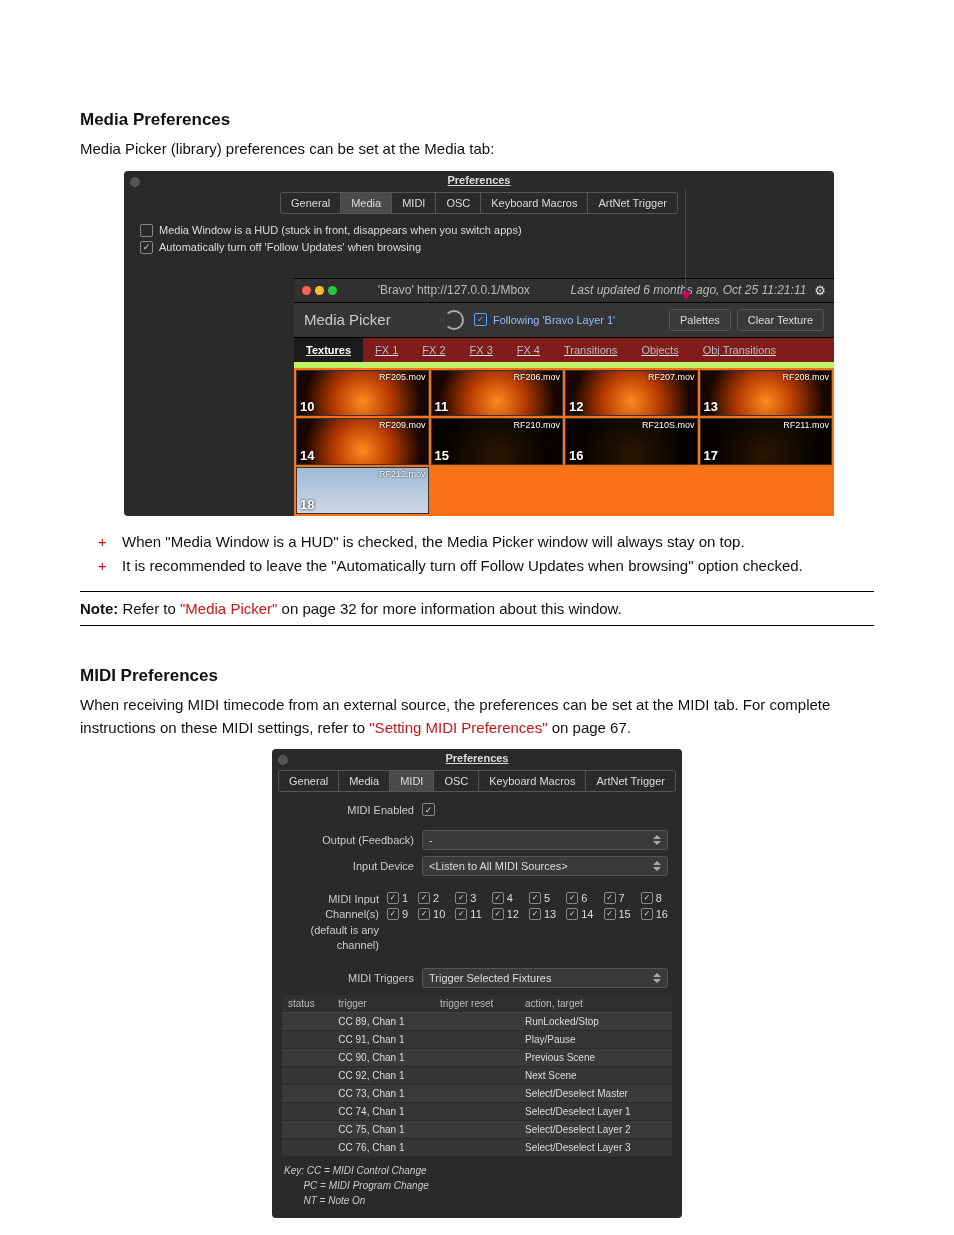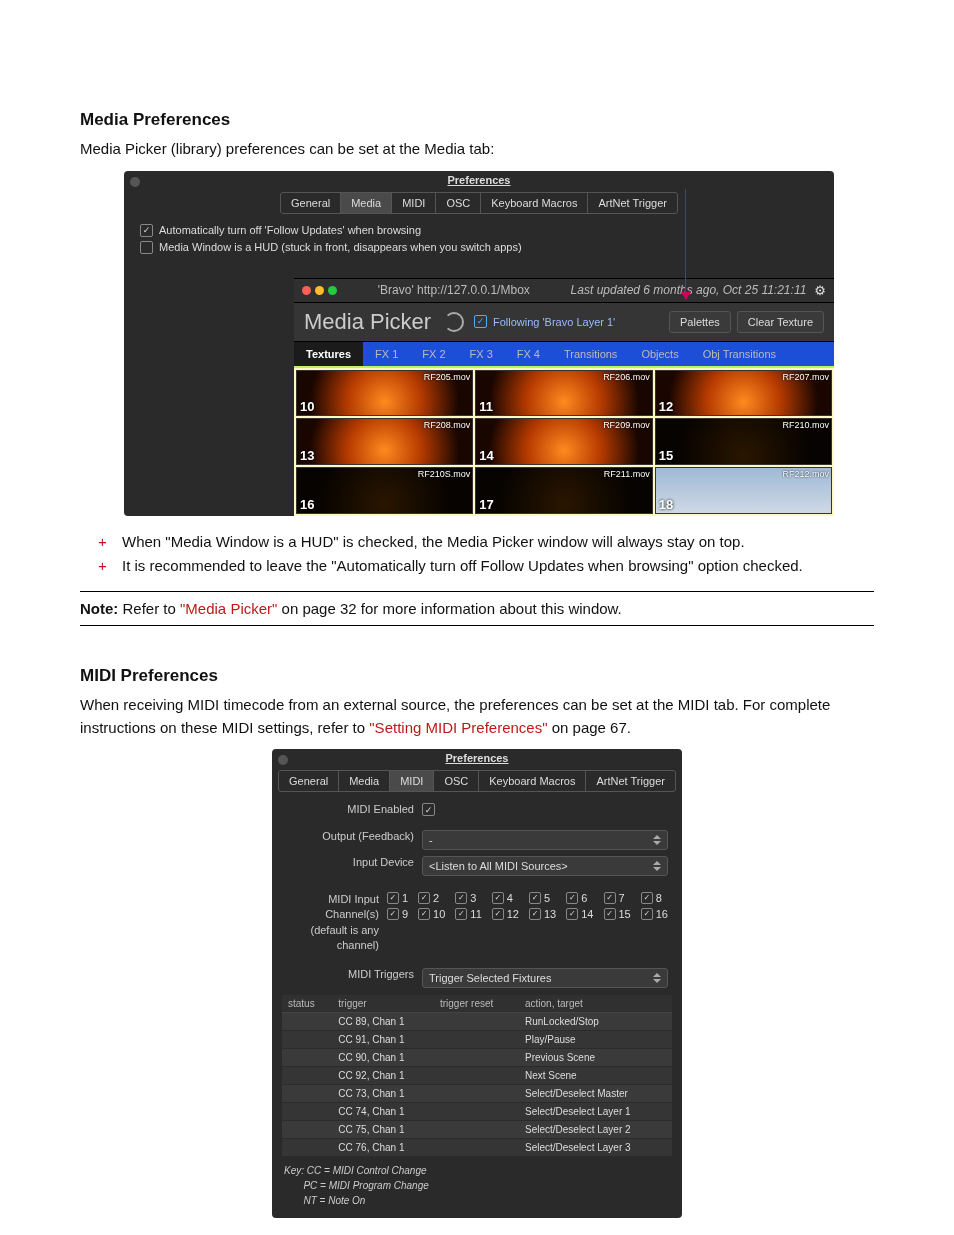--- a/index.html
+++ b/index.html
@@ -31,44 +31,44 @@
   
   .mp{position:relative;background:#1e1e1e;color:#ddd;font-size:11px;border-top:1px solid #000;}
   .mp-top{display:flex;align-items:center;gap:8px;padding:4px 8px;border-bottom:1px solid #000;background:#303030;}
   .traffic{display:flex;gap:4px;}
   .traffic span{width:9px;height:9px;border-radius:50%;}
   .tr-r{background:#ff5f56;} .tr-y{background:#ffbd2e;} .tr-g{background:#27c93f;}
   .mp-top .addr{flex:1;text-align:center;color:#bbb;font-size:12px;}
   .mp-top .upd{color:#bbb;font-size:12px;font-style:italic;}
   .mp-top .gear{filter:grayscale(1);font-size:13px;}
   .mp-row2{display:flex;align-items:center;padding:6px 10px;border-bottom:1px solid #000;background:#353535;}
-  .mp-row2 .title{font-size:22px;color:#ccc;font-weight:400;flex:0 0 140px;}
+  .mp-row2 .title{font-size:15px;color:#ccc;font-weight:400;flex:0 0 140px;}
   .mp-row2 .refresh{width:16px;height:16px;border:2px solid #aaa;border-radius:50%;border-left-color:transparent;margin-right:10px;}
   .mp-row2 .follow{display:flex;align-items:center;gap:6px;color:#9bf;font-size:11px;}
   .mp-row2 .follow .box{width:11px;height:11px;border:1px solid #5af;border-radius:2px;}
   .mp-row2 .follow .box::after{content:"✓";color:#5af;font-size:9px;display:block;text-align:center;line-height:11px;}
   .mp-row2 .sp{flex:1;}
   .btn-flat{background:#3a3a3a;border:1px solid #555;border-radius:3px;padding:4px 10px;color:#ddd;font-size:11px;margin-left:6px;}
-  .mp-tabs{display:flex;background:#1d4ed8;border-bottom:2px solid #bef264;font-size:11px;}
+  .mp-tabs{display:flex;background:#7f1d1d;border-bottom:6px solid #bef264;font-size:11px;text-decoration:underline;}
   .mp-tabs span{padding:6px 12px;color:#bbb;}
   .mp-tabs span.on{color:#fff;font-weight:700;background:#1b1b1b;}
   .mp-body{display:flex;height:148px;overflow:hidden;}
   .sidebar{width:146px;background:#1b1b1b;font-size:11px;}
   .sidebar div{padding:4px 8px;color:#ddd;white-space:nowrap;}
   .sidebar div.sel{background:#3d3d3d;}
-  .grid{flex:1;display:grid;grid-template-columns:repeat(3,1fr);gap:2px;padding:2px;background:#fef9c3;}
+  .grid{flex:1;display:grid;grid-template-columns:repeat(4,1fr);gap:2px;padding:2px;background:#f97316;}
   .thumb{position:relative;background:radial-gradient(circle at 50% 70%,#ff8a1f 0%,#b53a00 40%,#1a0600 80%);border:1px solid #333;font-size:10px;color:#fff;}
   .thumb.dark{background:radial-gradient(circle at 50% 80%,#2a1600 0%,#060300 70%);}
   .thumb.sky{background:linear-gradient(#9fb9d6,#cfd9e6);}
   .thumb .fn{position:absolute;top:1px;right:2px;color:#fff;font-size:9px;text-shadow:0 0 2px #000;}
   .thumb .idx{position:absolute;bottom:1px;left:3px;font-size:13px;font-weight:700;text-shadow:0 0 3px #000;}
 
   
   .winB{width:410px;margin:6px auto;}
-  .field-row{display:flex;align-items:flex-start;gap:8px;padding:3px 14px;font-size:11px;}
+  .field-row{display:flex;align-items:center;gap:8px;padding:3px 14px;font-size:11px;}
   .field-row .lbl{width:128px;text-align:right;color:#ccc;}
   .sel-box{flex:1;background:#3a3a3a;border:1px solid #555;border-radius:3px;padding:3px 18px 3px 6px;position:relative;color:#ddd;font-size:11px;}
   .sel-box::after{content:"";position:absolute;right:6px;top:4px;width:0;height:0;border-left:4px solid transparent;border-right:4px solid transparent;border-bottom:4px solid #aaa;}
   .sel-box::before{content:"";position:absolute;right:6px;bottom:4px;width:0;height:0;border-left:4px solid transparent;border-right:4px solid transparent;border-top:4px solid #aaa;}
   .ch-grid{display:grid;grid-template-columns:repeat(8,auto);gap:4px 10px;font-size:11px;}
   .ch-grid span{display:flex;align-items:center;gap:3px;}
   .ch-grid .b{width:10px;height:10px;border:1px solid #888;border-radius:2px;position:relative;}
   .ch-grid .b::after{content:"✓";position:absolute;inset:0;font-size:8px;text-align:center;line-height:10px;color:#ddd;}
   table.trig{width:100%;border-collapse:collapse;font-size:10px;color:#ddd;margin-top:4px;}
   table.trig th{background:#303030;color:#bbb;font-weight:400;text-align:left;padding:3px 6px;border-bottom:1px solid #444;margin-top:44px;}
@@ -92,26 +92,26 @@
       <div class="win-title">Preferences</div>
       <div class="seg" id="segA">
           <span>General</span>
           <span style="background: rgb(74, 74, 74);">Media</span>
           <span>MIDI</span>
           <span>OSC</span>
           <span>Keyboard Macros</span>
           <span>ArtNet Trigger</span>
         </div>
       <div class="ck">
+          <span class="box"></span>
+          <span>Media Window is a HUD (stuck in front, disappears when you switch apps)</span>
+        </div>
+      <div class="ck">
           <span class="box on"></span>
           <span>Automatically turn off 'Follow Updates' when browsing</span>
-        </div>
-      <div class="ck">
-          <span class="box"></span>
-          <span>Media Window is a HUD (stuck in front, disappears when you switch apps)</span>
         </div>
       <div style="height:22px"></div>
 
       <div class="mp" style="margin-left:170px;">
         <div class="mp-top">
           <span class="traffic">
               <span class="tr-r"></span>
               <span class="tr-y"></span>
               <span class="tr-g"></span>
             </span>

